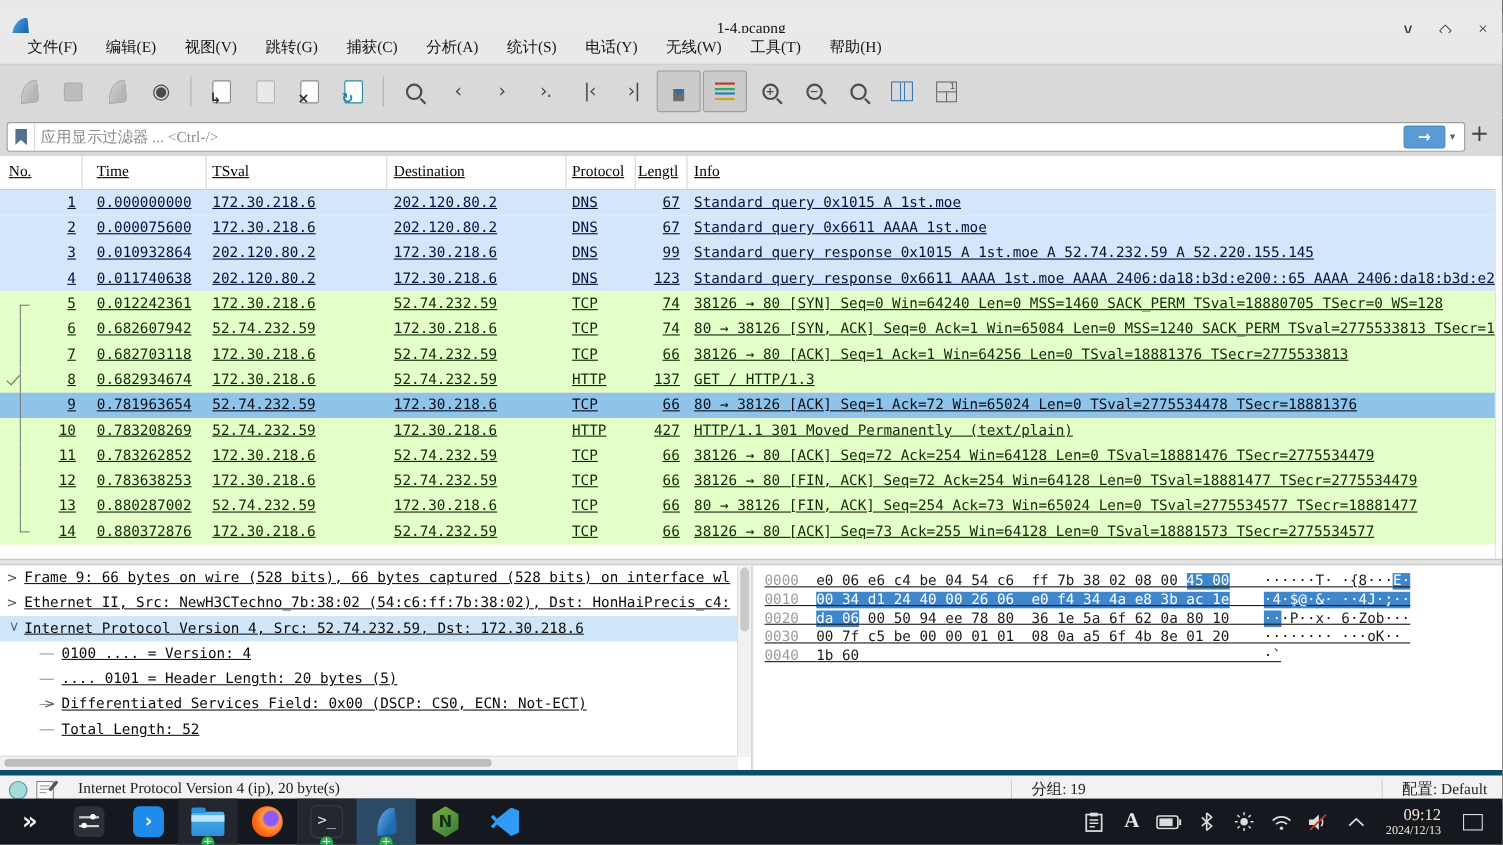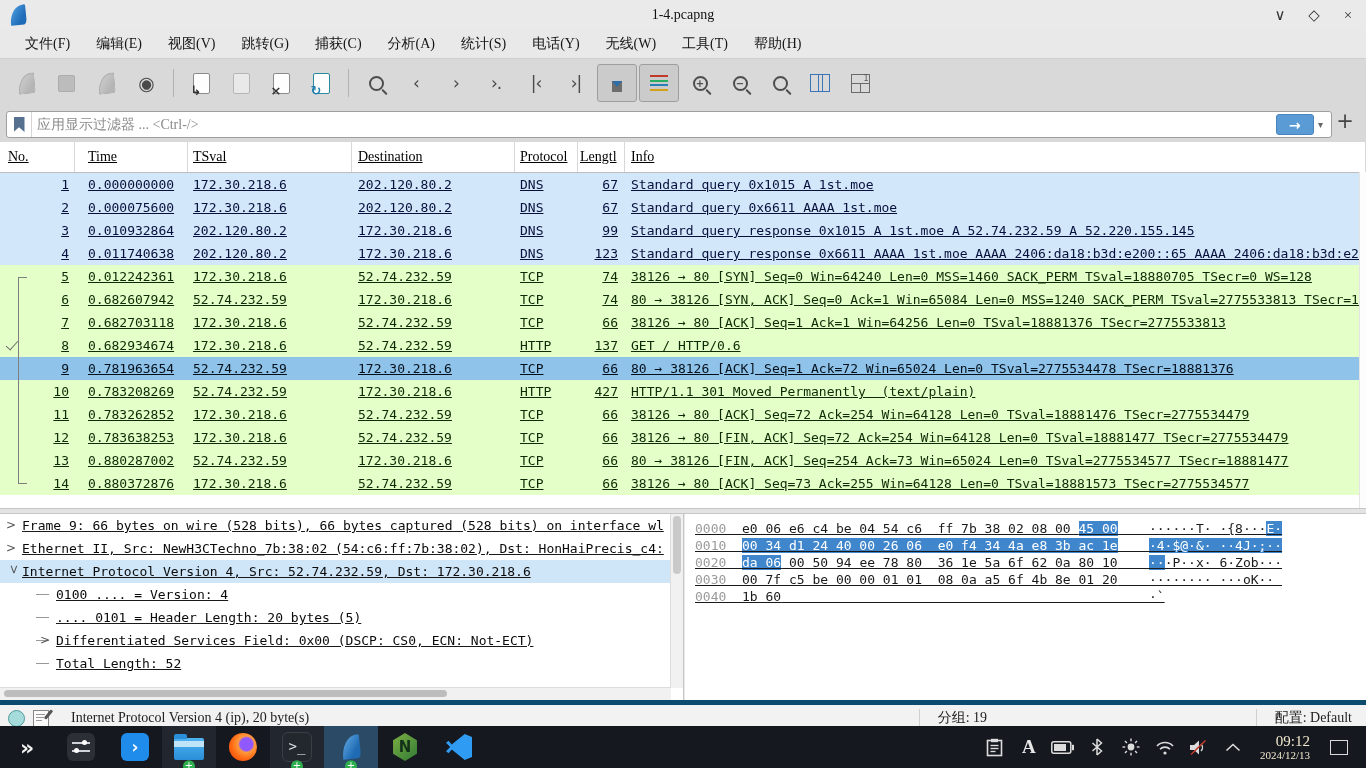--- a/index.html
+++ b/index.html
@@ -1,21 +1,21 @@
 <!DOCTYPE html>
 <html><head>
 <meta charset="utf-8">
 <style>
   html,body{margin:0;padding:0;background:#000;}
   .app{position:relative;width:1366px;height:768px;overflow:hidden;background:#e9e9e9;
        font-family:"Liberation Serif","DejaVu Serif",serif;color:#1a1a1a;}
   .mono{font-family:"DejaVu Sans Mono",monospace;text-decoration:underline;}
 
   
-  .titlebar{position:absolute;left:0;top:0;width:1366px;height:30px;background:#eaeaea;
+  .titlebar{position:absolute;left:0;top:12px;width:1366px;height:30px;background:#eaeaea;
             border-bottom:1px solid #dcdcdc;display:flex;align-items:center;}
   .winlogo{position:absolute;left:10px;top:5px;width:16px;height:20px;
            background:linear-gradient(125deg,#5aa7e8 0%,#1f6db8 70%);
            border-radius:90% 8% 18% 4%/100% 6% 30% 4%;transform:rotate(-6deg);}
   .wintitle{position:absolute;left:0;right:0;top:0;height:30px;line-height:30px;text-align:center;
             font-size:14px;color:#111;}
   .winbtns{position:absolute;right:8px;top:0;height:30px;display:flex;align-items:center;gap:14px;
            font-size:15px;color:#333;}
   .winbtns span{width:20px;text-align:center;cursor:default;}
 
@@ -326,21 +326,21 @@
       <div class="c-info">Info</div>
     </div>
     <div id="prows">
         <div class="prow mono row-dns "><div class="c-no">1</div><div class="c-time">0.000000000</div><div class="c-src">172.30.218.6</div><div class="c-dst">202.120.80.2</div><div class="c-proto">DNS</div><div class="c-len">67</div><div class="c-info">Standard query 0x1015 A 1st.moe</div></div>
         <div class="prow mono row-dns "><div class="c-no">2</div><div class="c-time">0.000075600</div><div class="c-src">172.30.218.6</div><div class="c-dst">202.120.80.2</div><div class="c-proto">DNS</div><div class="c-len">67</div><div class="c-info">Standard query 0x6611 AAAA 1st.moe</div></div>
         <div class="prow mono row-dns "><div class="c-no">3</div><div class="c-time">0.010932864</div><div class="c-src">202.120.80.2</div><div class="c-dst">172.30.218.6</div><div class="c-proto">DNS</div><div class="c-len">99</div><div class="c-info">Standard query response 0x1015 A 1st.moe A 52.74.232.59 A 52.220.155.145</div></div>
         <div class="prow mono row-dns "><div class="c-no">4</div><div class="c-time">0.011740638</div><div class="c-src">202.120.80.2</div><div class="c-dst">172.30.218.6</div><div class="c-proto">DNS</div><div class="c-len">123</div><div class="c-info">Standard query response 0x6611 AAAA 1st.moe AAAA 2406:da18:b3d:e200::65 AAAA 2406:da18:b3d:e201</div></div>
         <div class="prow mono row-tcp r-top"><div class="c-no">5</div><div class="c-time">0.012242361</div><div class="c-src">172.30.218.6</div><div class="c-dst">52.74.232.59</div><div class="c-proto">TCP</div><div class="c-len">74</div><div class="c-info">38126 → 80 [SYN] Seq=0 Win=64240 Len=0 MSS=1460 SACK_PERM TSval=18880705 TSecr=0 WS=128</div></div>
         <div class="prow mono row-tcp r-mid"><div class="c-no">6</div><div class="c-time">0.682607942</div><div class="c-src">52.74.232.59</div><div class="c-dst">172.30.218.6</div><div class="c-proto">TCP</div><div class="c-len">74</div><div class="c-info">80 → 38126 [SYN, ACK] Seq=0 Ack=1 Win=65084 Len=0 MSS=1240 SACK_PERM TSval=2775533813 TSecr=188</div></div>
         <div class="prow mono row-tcp r-mid"><div class="c-no">7</div><div class="c-time">0.682703118</div><div class="c-src">172.30.218.6</div><div class="c-dst">52.74.232.59</div><div class="c-proto">TCP</div><div class="c-len">66</div><div class="c-info">38126 → 80 [ACK] Seq=1 Ack=1 Win=64256 Len=0 TSval=18881376 TSecr=2775533813</div></div>
-        <div class="prow mono row-tcp r-mid r-check"><div class="c-no">8</div><div class="c-time">0.682934674</div><div class="c-src">172.30.218.6</div><div class="c-dst">52.74.232.59</div><div class="c-proto">HTTP</div><div class="c-len">137</div><div class="c-info">GET / HTTP/0.6</div></div>
+        <div class="prow mono row-tcp r-mid r-check"><div class="c-no">8</div><div class="c-time">0.682934674</div><div class="c-src">172.30.218.6</div><div class="c-dst">52.74.232.59</div><div class="c-proto">HTTP</div><div class="c-len">137</div><div class="c-info">GET / HTTP/1.3</div></div>
         <div class="prow mono row-sel r-mid"><div class="c-no">9</div><div class="c-time">0.781963654</div><div class="c-src">52.74.232.59</div><div class="c-dst">172.30.218.6</div><div class="c-proto">TCP</div><div class="c-len">66</div><div class="c-info">80 → 38126 [ACK] Seq=1 Ack=72 Win=65024 Len=0 TSval=2775534478 TSecr=18881376</div></div>
         <div class="prow mono row-tcp r-mid"><div class="c-no">10</div><div class="c-time">0.783208269</div><div class="c-src">52.74.232.59</div><div class="c-dst">172.30.218.6</div><div class="c-proto">HTTP</div><div class="c-len">427</div><div class="c-info">HTTP/1.1 301 Moved Permanently  (text/plain)</div></div>
         <div class="prow mono row-tcp r-mid"><div class="c-no">11</div><div class="c-time">0.783262852</div><div class="c-src">172.30.218.6</div><div class="c-dst">52.74.232.59</div><div class="c-proto">TCP</div><div class="c-len">66</div><div class="c-info">38126 → 80 [ACK] Seq=72 Ack=254 Win=64128 Len=0 TSval=18881476 TSecr=2775534479</div></div>
         <div class="prow mono row-tcp r-mid"><div class="c-no">12</div><div class="c-time">0.783638253</div><div class="c-src">172.30.218.6</div><div class="c-dst">52.74.232.59</div><div class="c-proto">TCP</div><div class="c-len">66</div><div class="c-info">38126 → 80 [FIN, ACK] Seq=72 Ack=254 Win=64128 Len=0 TSval=18881477 TSecr=2775534479</div></div>
         <div class="prow mono row-tcp r-mid"><div class="c-no">13</div><div class="c-time">0.880287002</div><div class="c-src">52.74.232.59</div><div class="c-dst">172.30.218.6</div><div class="c-proto">TCP</div><div class="c-len">66</div><div class="c-info">80 → 38126 [FIN, ACK] Seq=254 Ack=73 Win=65024 Len=0 TSval=2775534577 TSecr=18881477</div></div>
         <div class="prow mono row-tcp r-bot"><div class="c-no">14</div><div class="c-time">0.880372876</div><div class="c-src">172.30.218.6</div><div class="c-dst">52.74.232.59</div><div class="c-proto">TCP</div><div class="c-len">66</div><div class="c-info">38126 → 80 [ACK] Seq=73 Ack=255 Win=64128 Len=0 TSval=18881573 TSecr=2775534577</div></div>
       </div>
     <div class="vscroll"></div>
   </div>
 

